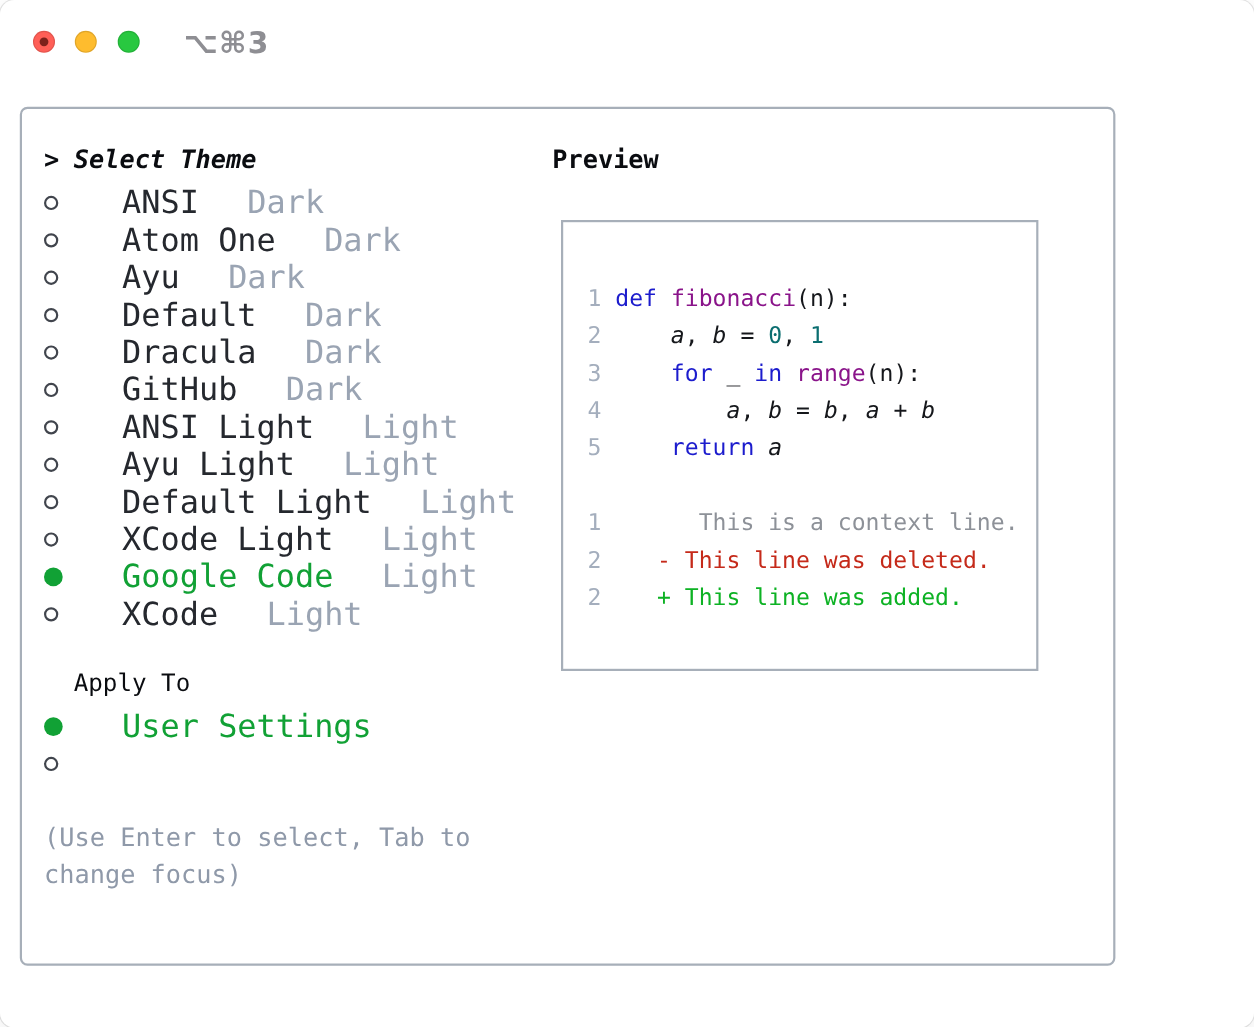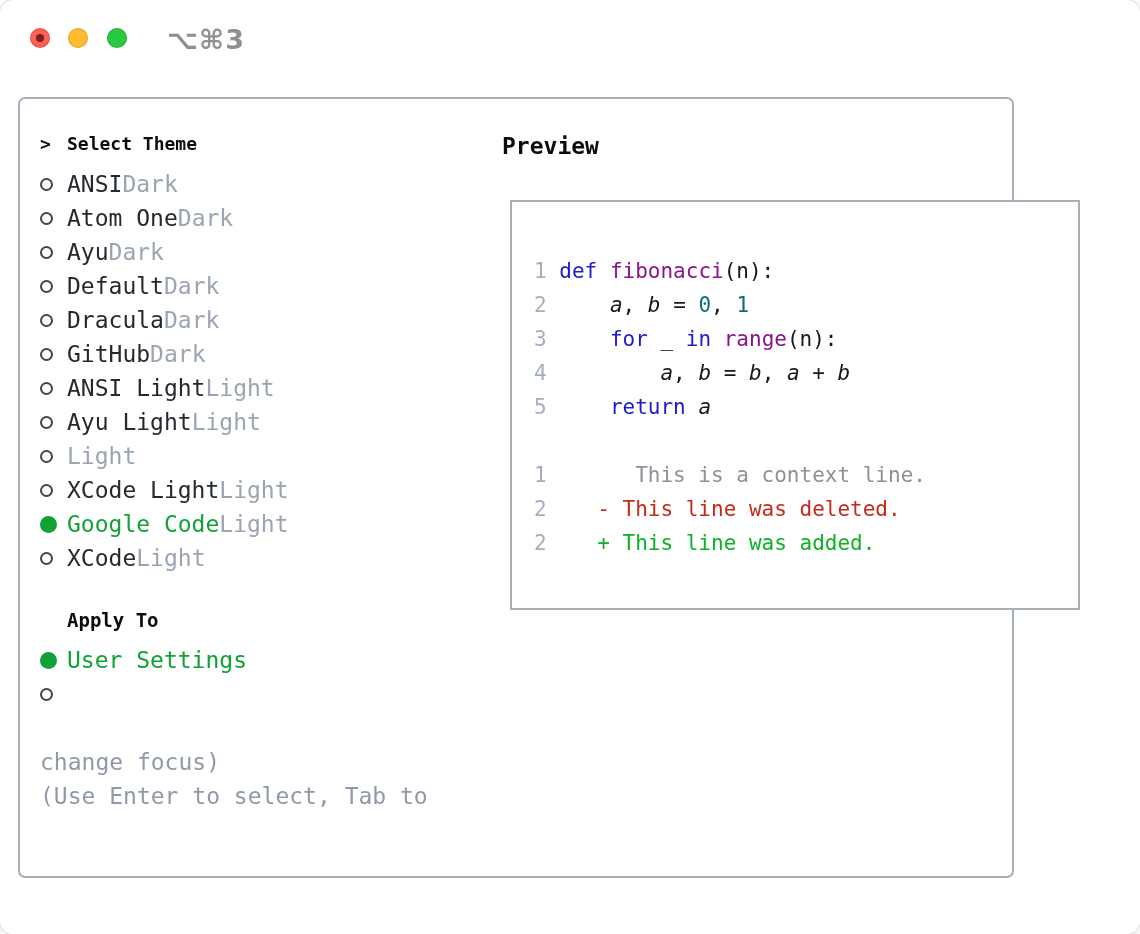--- a/index.html
+++ b/index.html
@@ -18,35 +18,35 @@
   .tl{position:absolute;top:28px;width:20px;height:20px;border-radius:50%;display:inline-block;}
   .tl.red{left:30px;background:#ff5f57;box-shadow:inset 0 0 0 1px rgba(0,0,0,0.12);}
   .tl.red .dot{position:absolute;left:6px;top:6px;width:8px;height:8px;border-radius:50%;background:#7d211b;}
   .tl.yellow{left:68px;background:#febc2e;box-shadow:inset 0 0 0 1px rgba(0,0,0,0.12);}
   .tl.green{left:107px;background:#28c840;box-shadow:inset 0 0 0 1px rgba(0,0,0,0.12);}
   .shortcut{position:absolute;left:167px;top:24px;font-family:"DejaVu Sans","Liberation Sans",sans-serif;
     font-size:27px;font-weight:bold;color:#8e8e93;letter-spacing:1px;}
   
   .panel{position:absolute;left:18px;top:97px;width:996px;height:781px;background:#fff;
     border:2px solid var(--border);border-radius:7px;}
-  .hdr{position:absolute;left:20px;top:34px;font-size:18px;font-weight:bold;color:var(--bold-ink);white-space:pre;}
+  .hdr{position:absolute;left:20px;top:34px;font-size:23px;font-weight:bold;color:var(--bold-ink);white-space:pre;font-style:italic;}
   .hdr .prefix{display:inline-block;width:27px;}
   .list{position:absolute;left:20px;top:68px;}
-  .row{height:34px;display:flex;align-items:center;font-size:23px;color:var(--ink);white-space:pre;cursor:default;}
+  .row{height:34px;display:flex;align-items:center;font-size:29px;color:var(--ink);white-space:pre;cursor:default;gap:44px;}
   .bullet-cell{width:27px;display:flex;align-items:center;}
   .radio{width:13px;height:13px;border-radius:50%;border:2.5px solid #41454d;display:inline-block;}
   .radio.on{width:17px;height:17px;border:none;background:var(--sel);}
   .row.selected .opt-name{color:var(--sel);}
   .variant{color:var(--muted);}
-  .apply-title{position:absolute;left:47px;top:510px;font-size:19px;color:var(--bold-ink);font-weight:bold;}
+  .apply-title{position:absolute;left:47px;top:510px;font-size:22px;color:var(--bold-ink);}
   .apply-list{position:absolute;left:20px;top:544px;text-align:center;}
   .help{position:absolute;left:20px;top:646px;font-size:23px;color:var(--help);line-height:34px;white-space:pre;}
   
   .preview-title{position:absolute;left:482px;top:34px;font-size:23px;font-weight:bold;color:var(--bold-ink);}
-  .preview-box{position:absolute;left:490px;top:101px;width:570px;height:410px;border:2px solid var(--border);
+  .preview-box{position:absolute;left:490px;top:101px;width:434px;height:410px;border:2px solid var(--border);
     background:#fff;overflow:hidden;}
   .code{position:absolute;left:0;top:52px;width:100%;}
   .pline{height:34px;line-height:34px;font-size:21px;white-space:pre;padding-left:22px;}
   .lnum{color:var(--lnum);}
   .pl{color:var(--code);}
   .kw{color:var(--kw);}
   .fn{color:var(--fn);}
   .nm{color:var(--num);}
   .vr{color:var(--code);font-style:italic;}
   .ctx{color:var(--ctx);}
@@ -73,34 +73,34 @@
 
     <div class="list" id="theme-list">
         <div class="row"><span class="bullet-cell"><span class="radio"></span></span><span class="opt-name">ANSI</span> <span class="variant">Dark</span></div>
         <div class="row"><span class="bullet-cell"><span class="radio"></span></span><span class="opt-name">Atom One</span> <span class="variant">Dark</span></div>
         <div class="row"><span class="bullet-cell"><span class="radio"></span></span><span class="opt-name">Ayu</span> <span class="variant">Dark</span></div>
         <div class="row"><span class="bullet-cell"><span class="radio"></span></span><span class="opt-name">Default</span> <span class="variant">Dark</span></div>
         <div class="row"><span class="bullet-cell"><span class="radio"></span></span><span class="opt-name">Dracula</span> <span class="variant">Dark</span></div>
         <div class="row"><span class="bullet-cell"><span class="radio"></span></span><span class="opt-name">GitHub</span> <span class="variant">Dark</span></div>
         <div class="row"><span class="bullet-cell"><span class="radio"></span></span><span class="opt-name">ANSI Light</span> <span class="variant">Light</span></div>
         <div class="row"><span class="bullet-cell"><span class="radio"></span></span><span class="opt-name">Ayu Light</span> <span class="variant">Light</span></div>
-        <div class="row"><span class="bullet-cell"><span class="radio"></span></span> <span class="variant">Light</span></div>
+        <div class="row"><span class="bullet-cell"><span class="radio"></span></span><span class="opt-name">Default Light</span> <span class="variant">Light</span></div>
         <div class="row"><span class="bullet-cell"><span class="radio"></span></span><span class="opt-name">XCode Light</span> <span class="variant">Light</span></div>
         <div class="row selected"><span class="bullet-cell"><span class="radio on"></span></span><span class="opt-name">Google Code</span> <span class="variant">Light</span></div>
         <div class="row"><span class="bullet-cell"><span class="radio"></span></span><span class="opt-name">XCode</span> <span class="variant">Light</span></div>
       </div>
 
     <div class="apply-title">Apply To</div>
 
     <div class="apply-list" id="apply-list">
         <div class="row selected"><span class="bullet-cell"><span class="radio on"></span></span><span class="opt-name">User Settings</span></div>
         <div class="row"><span class="bullet-cell"><span class="radio"></span></span></div>
       </div>
 
-    <div class="help"><div>change focus)</div><div>(Use Enter to select, Tab to</div></div>
+    <div class="help"><div>(Use Enter to select, Tab to</div><div>change focus)</div></div>
 
     <div class="preview-title">Preview</div>
 
     <div class="preview-box">
       <div class="code" id="code-lines">
           <div class="pline"><span class="lnum">1 </span><span class="kw">def</span><span class="pl"> </span><span class="fn">fibonacci</span><span class="pl">(n):</span></div>
           <div class="pline"><span class="lnum">2 </span><span class="pl">    </span><span class="vr">a</span><span class="pl">, </span><span class="vr">b</span><span class="pl"> = </span><span class="nm">0</span><span class="pl">, </span><span class="nm">1</span></div>
           <div class="pline"><span class="lnum">3 </span><span class="pl">    </span><span class="kw">for</span><span class="pl"> _ </span><span class="kw">in</span><span class="pl"> </span><span class="fn">range</span><span class="pl">(n):</span></div>
           <div class="pline"><span class="lnum">4 </span><span class="pl">        </span><span class="vr">a</span><span class="pl">, </span><span class="vr">b</span><span class="pl"> = </span><span class="vr">b</span><span class="pl">, </span><span class="vr">a</span><span class="pl"> + </span><span class="vr">b</span></div>
           <div class="pline"><span class="lnum">5 </span><span class="pl">    </span><span class="kw">return</span><span class="pl"> </span><span class="vr">a</span></div>

